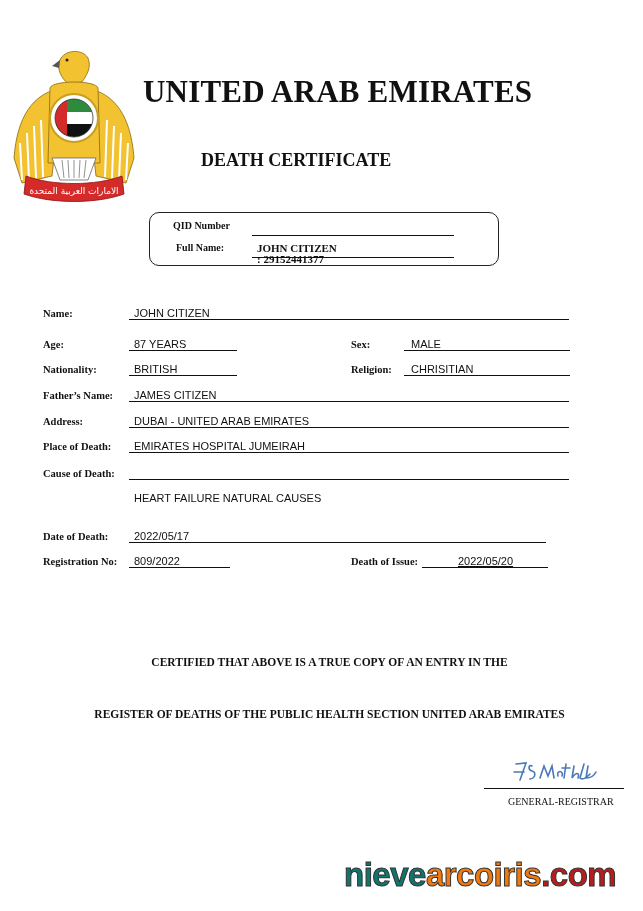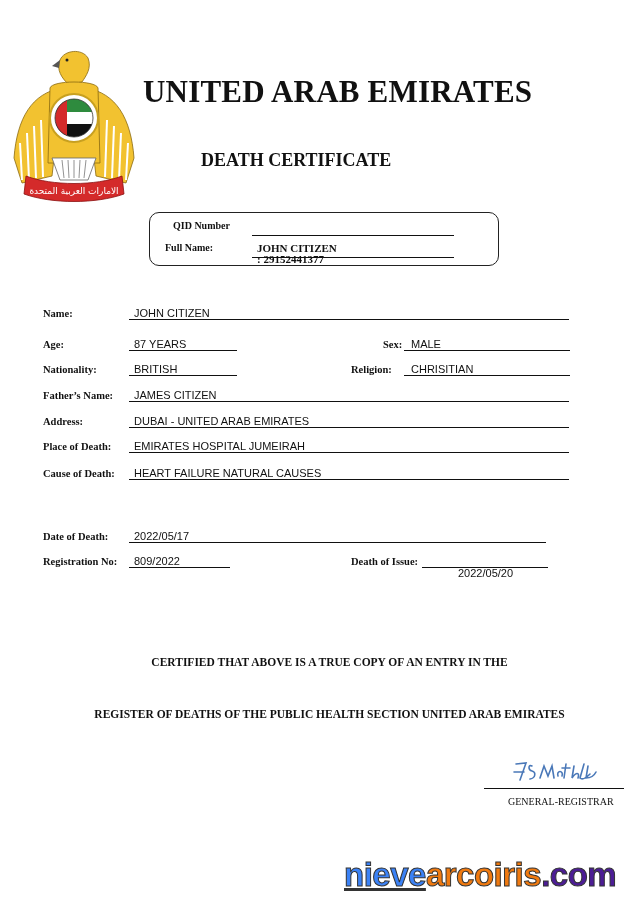--- a/index.html
+++ b/index.html
@@ -71,32 +71,32 @@
   </svg>
 </div>
 
 <div class="abs title">UNITED ARAB EMIRATES</div>
 <div class="abs subtitle">DEATH CERTIFICATE</div>
 
 <div class="abs idbox"></div>
 <div class="abs idlabel" style="left:173px; top:220px;">QID Number</div>
 <div class="abs idval" style="left:257px; top:220px;margin-top:33px;">: 29152441377</div>
 <div class="line" style="left:252px; top:235px; width:202px;"></div>
-<div class="abs idlabel" style="left:165px; top:242px;">Full Name:</div>
+<div class="abs idlabel" style="left:176px; top:242px;">Full Name:</div>
 <div class="abs idval" style="left:257px; top:242px;">JOHN CITIZEN</div>
 <div class="line" style="left:252px; top:257px; width:202px;"></div>
 
 <div class="abs lbl" style="left:43px; top:308px;">Name:</div>
 <div class="abs val" style="left:134px; top:307px;">JOHN CITIZEN</div>
 <div class="line" style="left:129px; top:319px; width:440px;"></div>
 
 <div class="abs lbl" style="left:43px; top:339px;">Age:</div>
 <div class="abs val" style="left:134px; top:338px;">87 YEARS</div>
 <div class="line" style="left:129px; top:350px; width:108px;"></div>
-<div class="abs lbl" style="left:351px; top:339px;margin-left:32px;">Sex:</div>
+<div class="abs lbl" style="left:351px; top:339px;">Sex:</div>
 <div class="abs val" style="left:411px; top:338px;">MALE</div>
 <div class="line" style="left:404px; top:350px; width:166px;"></div>
 
 <div class="abs lbl" style="left:43px; top:364px;">Nationality:</div>
 <div class="abs val" style="left:134px; top:363px;">BRITISH</div>
 <div class="line" style="left:129px; top:375px; width:108px;"></div>
 <div class="abs lbl" style="left:351px; top:364px;">Religion:</div>
 <div class="abs val" style="left:411px; top:363px;">CHRISITIAN</div>
 <div class="line" style="left:404px; top:375px; width:166px;"></div>
 
@@ -106,40 +106,40 @@
 
 <div class="abs lbl" style="left:43px; top:416px;">Address:</div>
 <div class="abs val" style="left:134px; top:415px;">DUBAI - UNITED ARAB EMIRATES</div>
 <div class="line" style="left:129px; top:427px; width:440px;"></div>
 
 <div class="abs lbl" style="left:43px; top:441px;">Place of Death:</div>
 <div class="abs val" style="left:134px; top:440px;text-align:right;">EMIRATES HOSPITAL JUMEIRAH</div>
 <div class="line" style="left:129px; top:452px; width:440px;"></div>
 
 <div class="abs lbl" style="left:43px; top:468px;">Cause of Death:</div>
-<div class="abs val" style="left:134px; top:467px;">HEART FAILURE NATURAL CAUSES</div>
+<div class="abs val" style="left:134px; top:492px;">HEART FAILURE NATURAL CAUSES</div>
 <div class="line" style="left:129px; top:479px; width:440px;"></div>
 
 <div class="abs lbl" style="left:43px; top:531px;">Date of  Death:</div>
 <div class="abs val" style="left:134px; top:530px;">2022/05/17</div>
 <div class="line" style="left:129px; top:542px; width:417px;"></div>
 
 <div class="abs lbl" style="left:43px; top:556px;">Registration No:</div>
 <div class="abs val" style="left:134px; top:555px;">809/2022</div>
 <div class="line" style="left:129px; top:567px; width:101px;"></div>
 <div class="abs lbl" style="left:351px; top:556px;">Death of Issue:</div>
-<div class="abs val" style="left:458px; top:567px;">2022/05/20</div>
+<div class="abs val" style="left:458px; top:555px;text-decoration:underline;">2022/05/20</div>
 <div class="line" style="left:422px; top:567px; width:126px;"></div>
 
 <div class="abs cert" style="top:656px; left:8px;">CERTIFIED THAT ABOVE IS A TRUE COPY OF AN ENTRY IN THE</div>
 <div class="abs cert" style="top:708px; left:8px;">REGISTER OF DEATHS OF THE PUBLIC HEALTH SECTION UNITED ARAB EMIRATES</div>
 
 <div class="abs" style="left:510px; top:758px;">
   <svg width="90" height="26" viewBox="0 0 90 26">
     <path d="M6 6 L16 5 L10 22 M4 14 L14 14 M22 8 C18 6 18 12 22 13 C26 14 26 20 20 21 M30 20 L34 8 L38 18 L42 8 L44 20 M48 18 C46 12 54 12 52 18 M56 6 L54 20 M52 10 L60 10 M64 8 L62 20 C66 14 70 14 68 20 M74 6 L70 20 C72 22 76 20 80 16 M78 8 L76 20 C80 20 84 18 86 14" fill="none" stroke="#4a78b8" stroke-width="1.6" stroke-linecap="round"></path>
   </svg>
 </div>
 <div class="line" style="left:484px; top:788px; width:140px;"></div>
 <div class="abs reg" style="left:508px; top:796px;">GENERAL-REGISTRAR</div>
 
 <div class="abs wm" style="left:344px; top:856px;">
-  <span style="color:#3b82f6;text-decoration:underline;">nieve</span><span style="color:#f07a10;">arcoiris</span><span style="color:#4c1d95;">.com</span>
+  <span style="color:#0f766e;">nieve</span><span style="color:#f07a10;">arcoiris</span><span style="color:#b91c1c;">.com</span>
 </div>
 
 </body></html>

